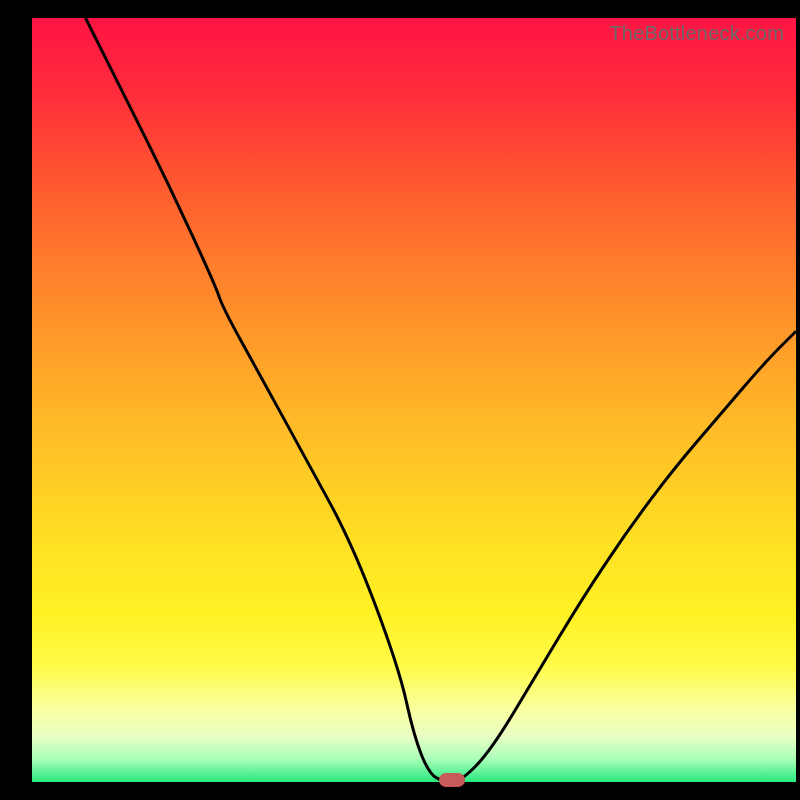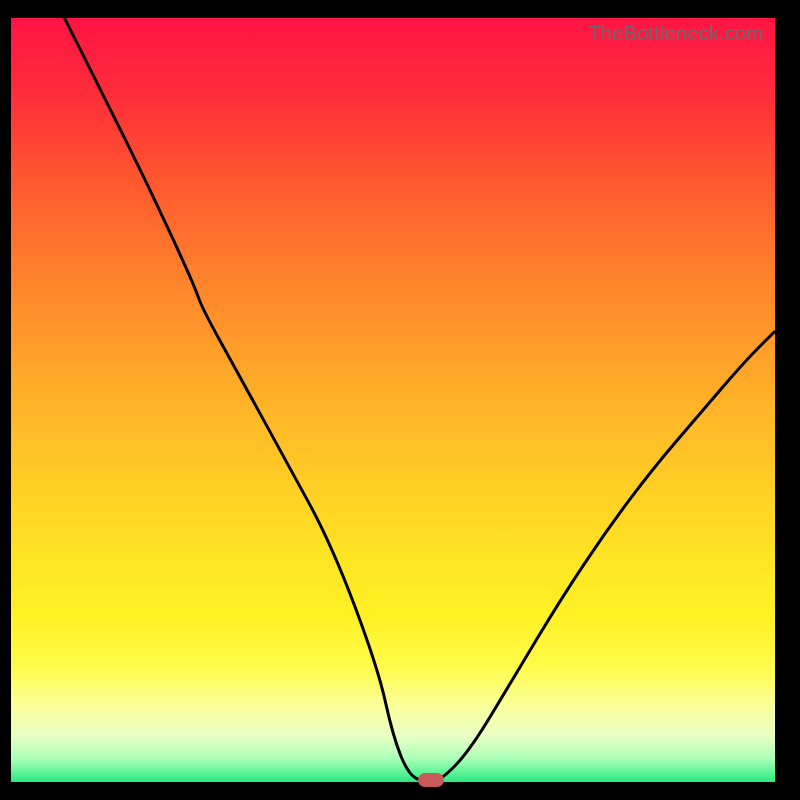--- a/index.html
+++ b/index.html
@@ -12,21 +12,21 @@
     overflow: hidden;
   }
   .frame {
     position: relative;
     width: 800px;
     height: 800px;
     background: #000;
   }
   .plot {
     position: absolute;
-    left: 11px;
+    left: 32px;
     top: 18px;
     width: 764px;
     height: 764px;
     background: linear-gradient(
       to bottom,
       #ff1444 0%,
       #ff2d3a 10%,
       #ff5a2f 22%,
       #ff7c2c 32%,
       #ff9a2a 42%,

